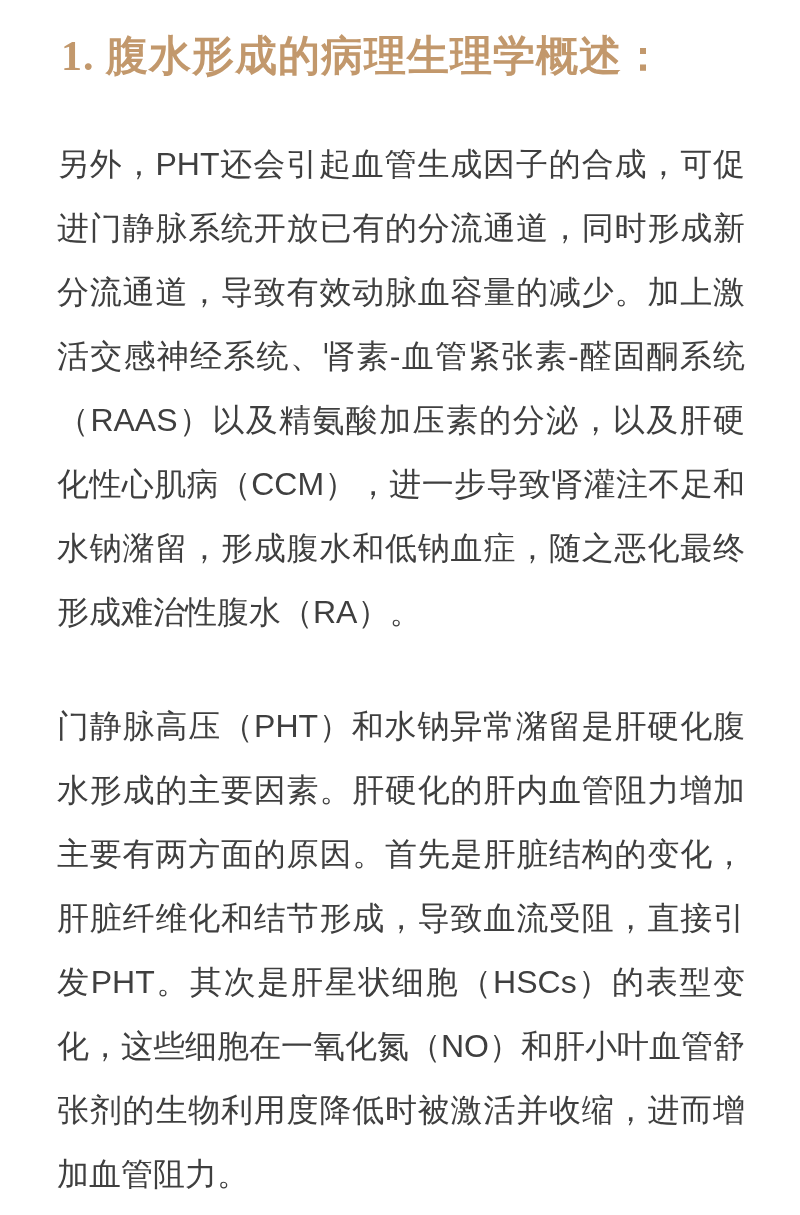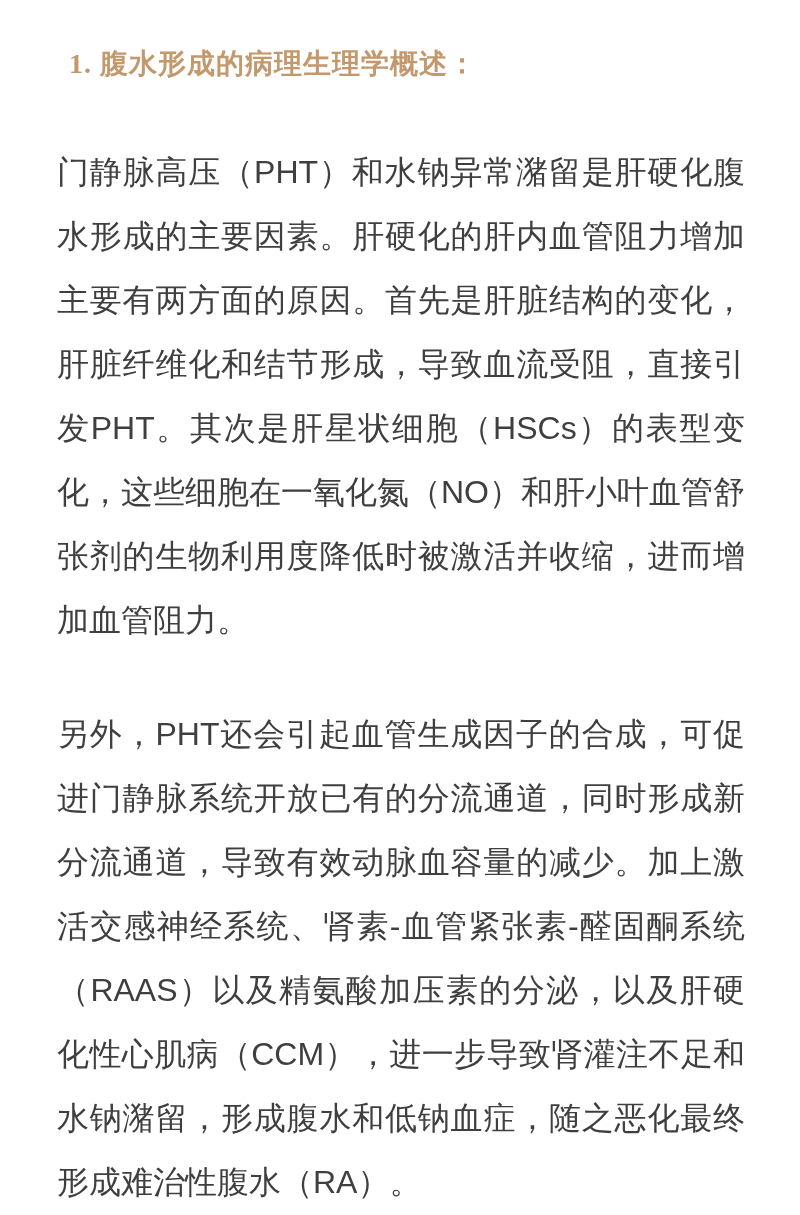--- a/index.html
+++ b/index.html
@@ -15,24 +15,24 @@
     font-family: "Liberation Sans", "DejaVu Sans", sans-serif;
   }
   .page {
     width: 800px;
     height: 1215px;
     padding: 26px 55px 0 57px;
     background: #ffffff;
     overflow: hidden;
   }
   .section-title {
-    margin: 12px;
+    margin: 4px;
     font-family: "Liberation Serif", "DejaVu Serif", serif;
     font-weight: 700;
-    font-size: 28px;
+    font-size: 42px;
     line-height: 52px;
     letter-spacing: 1px;
     color: #c2986c;
   }
   .article-body {
     margin-top: 50px;
   }
   .para {
     margin: 0;
     font-size: 32px;
@@ -45,16 +45,16 @@
   .para + .para {
     margin-top: 50px;
   }
 </style>
 </head>
 <body>
 
 <div class="page">
   <h1 class="section-title">1. 腹水形成的病理生理学概述：</h1>
   <div class="article-body">
+    <p class="para">另外，PHT还会引起血管生成因子的合成，可促进门静脉系统开放已有的分流通道，同时形成新分流通道，导致有效动脉血容量的减少。加上激活交感神经系统、肾素-血管紧张素-醛固酮系统（RAAS）以及精氨酸加压素的分泌，以及肝硬化性心肌病（CCM），进一步导致肾灌注不足和水钠潴留，形成腹水和低钠血症，随之恶化最终形成难治性腹水（RA）。</p>
     <p class="para">门静脉高压（PHT）和水钠异常潴留是肝硬化腹水形成的主要因素。肝硬化的肝内血管阻力增加主要有两方面的原因。首先是肝脏结构的变化，肝脏纤维化和结节形成，导致血流受阻，直接引发PHT。其次是肝星状细胞（HSCs）的表型变化，这些细胞在一氧化氮（NO）和肝小叶血管舒张剂的生物利用度降低时被激活并收缩，进而增加血管阻力。</p>
-    <p class="para">另外，PHT还会引起血管生成因子的合成，可促进门静脉系统开放已有的分流通道，同时形成新分流通道，导致有效动脉血容量的减少。加上激活交感神经系统、肾素-血管紧张素-醛固酮系统（RAAS）以及精氨酸加压素的分泌，以及肝硬化性心肌病（CCM），进一步导致肾灌注不足和水钠潴留，形成腹水和低钠血症，随之恶化最终形成难治性腹水（RA）。</p>
   </div>
 </div>
 
 </body></html>

